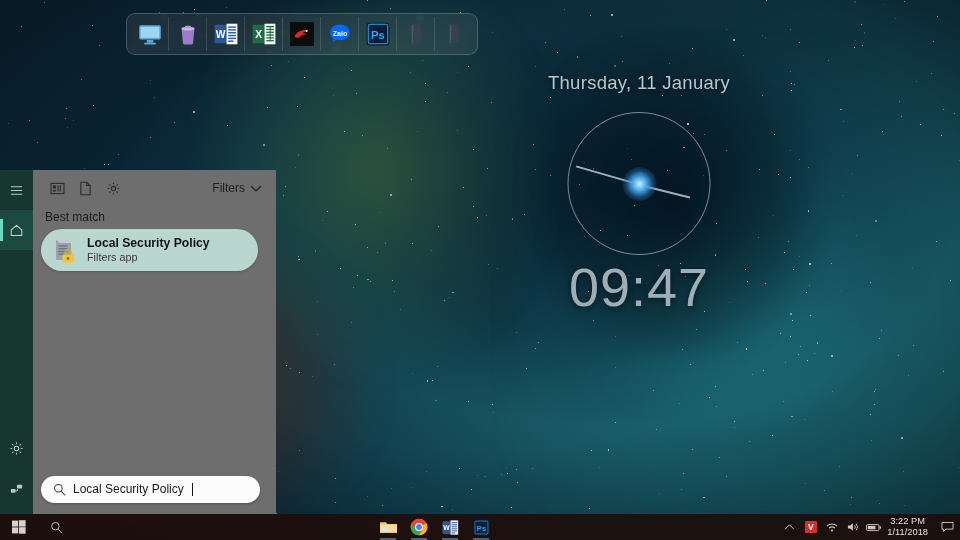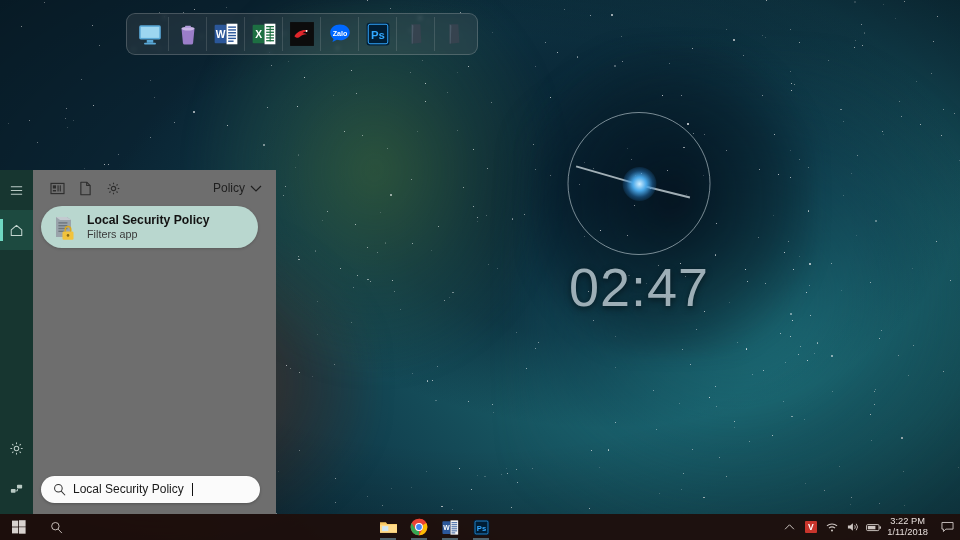--- a/index.html
+++ b/index.html
@@ -632,26 +632,27 @@
       <i class="star" style="left:790.6px;top:90.1px;width:1px;height:1px;opacity:0.85"></i>
       <i class="star" style="left:50.3px;top:418.7px;width:1px;height:1px;opacity:0.78"></i>
       <i class="star" style="left:869.5px;top:413.8px;width:1px;height:1px;opacity:0.91"></i>
       <i class="star" style="left:957.7px;top:467.4px;width:1px;height:1px;opacity:0.36"></i>
       <i class="star" style="left:188.0px;top:288.6px;width:1px;height:1px;opacity:0.78"></i>
     </div>
   <div class="wp-vig"></div>
 </div>
 
 <div id="clock-widget">
+  <div class="clock-date">Thursday, 11 January</div>
   <div class="clock-face">
     <div class="hand min"></div>
     <div class="hand hour"></div>
     <div class="clock-glow"></div>
   </div>
-  <div class="clock-time">02:47</div>
+  <div class="clock-time">09:47</div>
 </div>
 
 <div id="top-dock">
   <div class="dock-item">
     <svg class="di-glyph" viewBox="0 0 24 24">
       <rect x="2" y="4" width="20" height="13" rx="1.5" fill="#5aa8d6"></rect>
       <rect x="3.4" y="5.4" width="17.2" height="10.2" fill="#9dd6f0"></rect>
       <rect x="9" y="17.5" width="6" height="2.6" fill="#5aa8d6"></rect>
       <rect x="6.5" y="20" width="11" height="1.6" rx=".8" fill="#5aa8d6"></rect>
     </svg>
@@ -798,27 +799,28 @@
               <line x1="12.5" y1="8" x2="14.2" y2="8"></line>
             <line x1="3.6" y1="3.6" x2="4.8" y2="4.8"></line>
               <line x1="11.2" y1="11.2" x2="12.4" y2="12.4"></line>
             <line x1="12.4" y1="3.6" x2="11.2" y2="4.8"></line>
               <line x1="4.8" y1="11.2" x2="3.6" y2="12.4"></line>
           </g>
         </svg>
       </div>
       <div class="tb-spacer"></div>
       <div id="filters-btn">
-        <span>Policy</span>
+        <span>Filters</span>
         <svg width="12" height="9" viewBox="0 0 12 9">
           <path d="M1 2l5 5 5-5" fill="none" stroke="#1f1f1f" stroke-width="1.2"></path>
         </svg>
       </div>
     </div>
 
+    <div class="section-head">Best match</div>
 
     <div id="best-match-row">
       <div id="bm-icon">
         <svg width="26" height="28" viewBox="0 0 26 28">
           <path d="M5 4h11l4 3v17H5Z" fill="#9aa3ab"></path>
           <path d="M5 4h11l4 3H9Z" fill="#c3cad0"></path>
           <g fill="#6d767e">
             <rect x="7.4" y="9.2" width="9" height="1.4"></rect>
             <rect x="7.4" y="12" width="9" height="1.4"></rect>
             <rect x="7.4" y="14.8" width="9" height="1.4"></rect>

